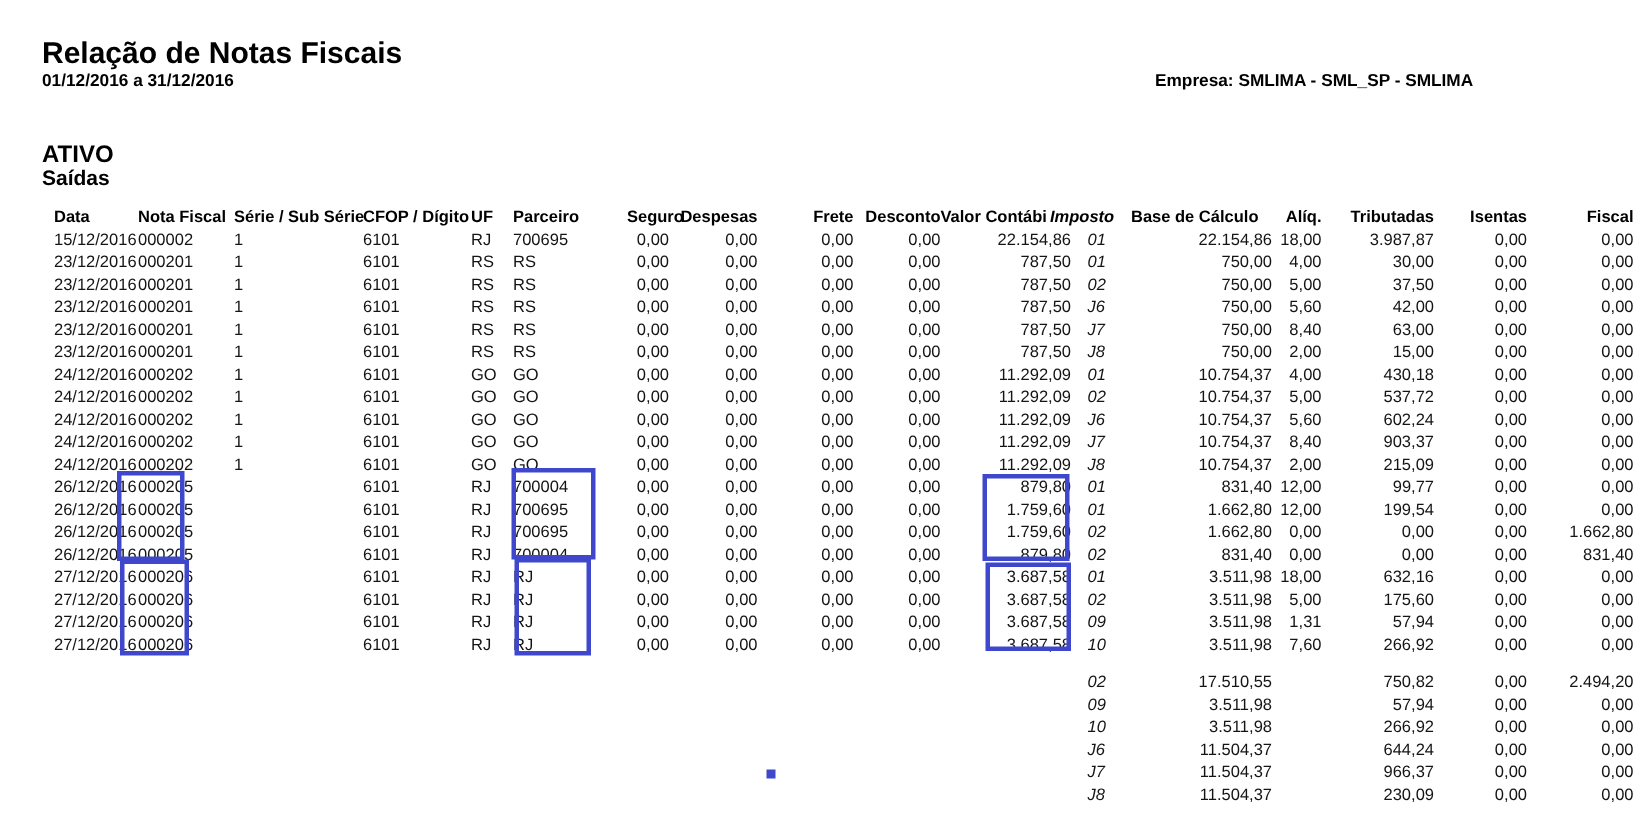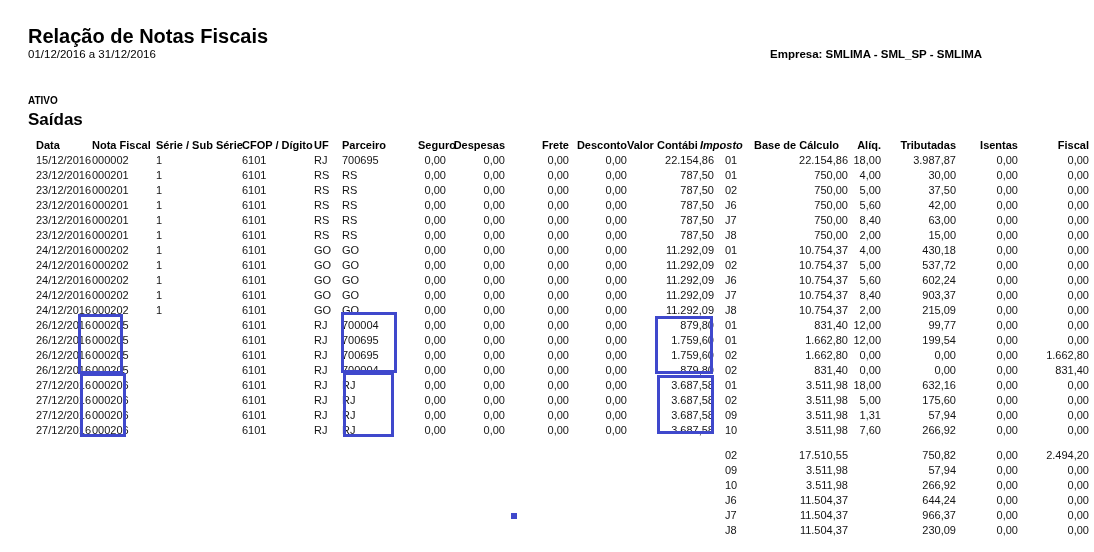--- a/index.html
+++ b/index.html
@@ -3,38 +3,38 @@
 <meta charset="utf-8">
 <style>
   html,body{margin:0;padding:0;}
   body{
     width:1094px;height:552px;background:#ffffff;position:relative;
     font-family:"Liberation Sans","DejaVu Sans",sans-serif;color:#141414;
     overflow:hidden;
   }
   .abs{position:absolute;white-space:nowrap;}
   .title{left:28px;top:25px;font-size:20px;font-weight:bold;color:#000;}
-  .period{left:28px;top:48px;font-size:11.5px;font-weight:normal;color:#000;}
+  .period{left:28px;top:48px;font-size:11.5px;font-weight:bold;color:#000;}
   .company{left:770px;top:48px;font-size:11.5px;font-weight:bold;color:#000;}
-  .ativo{left:28px;top:95px;font-size:10px;font-weight:bold;color:#000;}
-  .saidas{left:28px;top:110px;font-size:17px;font-weight:bold;color:#000;}
+  .ativo{left:28px;top:95px;font-size:16px;font-weight:bold;color:#000;}
+  .saidas{left:28px;top:110px;font-size:14px;font-weight:bold;color:#000;}
 
   table.report{
     position:absolute;left:36px;top:137px;width:1053px;
     border-collapse:collapse;table-layout:fixed;font-size:11px;
   }
   th,td{padding:0;white-space:nowrap;font-weight:normal;}
   thead th{font-weight:bold;color:#000;height:16px;text-align:left;vertical-align:middle;}
   tbody td{height:15px;line-height:15px;vertical-align:middle;}
   .num{text-align:right;}
   th.num{text-align:right;}
   th.c-valor_contabil{text-align:left;padding-right:14px;margin-left:29px;}
   th.c-base_calculo{text-align:left;}
   th.c-imposto{text-indent:-14px;font-style:italic;}
-  td.c-imposto{text-indent:11px;}
+  td.c-imposto{text-indent:11px;font-style:italic;}
   td.c-base_calculo,td.c-aliq,td.c-tributadas,td.c-isentas,td.c-outras,
   td.c-seguro,td.c-despesas,td.c-frete,td.c-desconto,td.c-valor_contabil{text-align:right;}
   tr.spacer td{height:10px;line-height:10px;}
   td.total-label{text-align:left;}
 
   .hbox{position:absolute;border:3px solid #3f48cc;background:transparent;z-index:5;}
   .hdot{position:absolute;background:#3f48cc;z-index:5;}
 </style>
 </head>
 <body>

